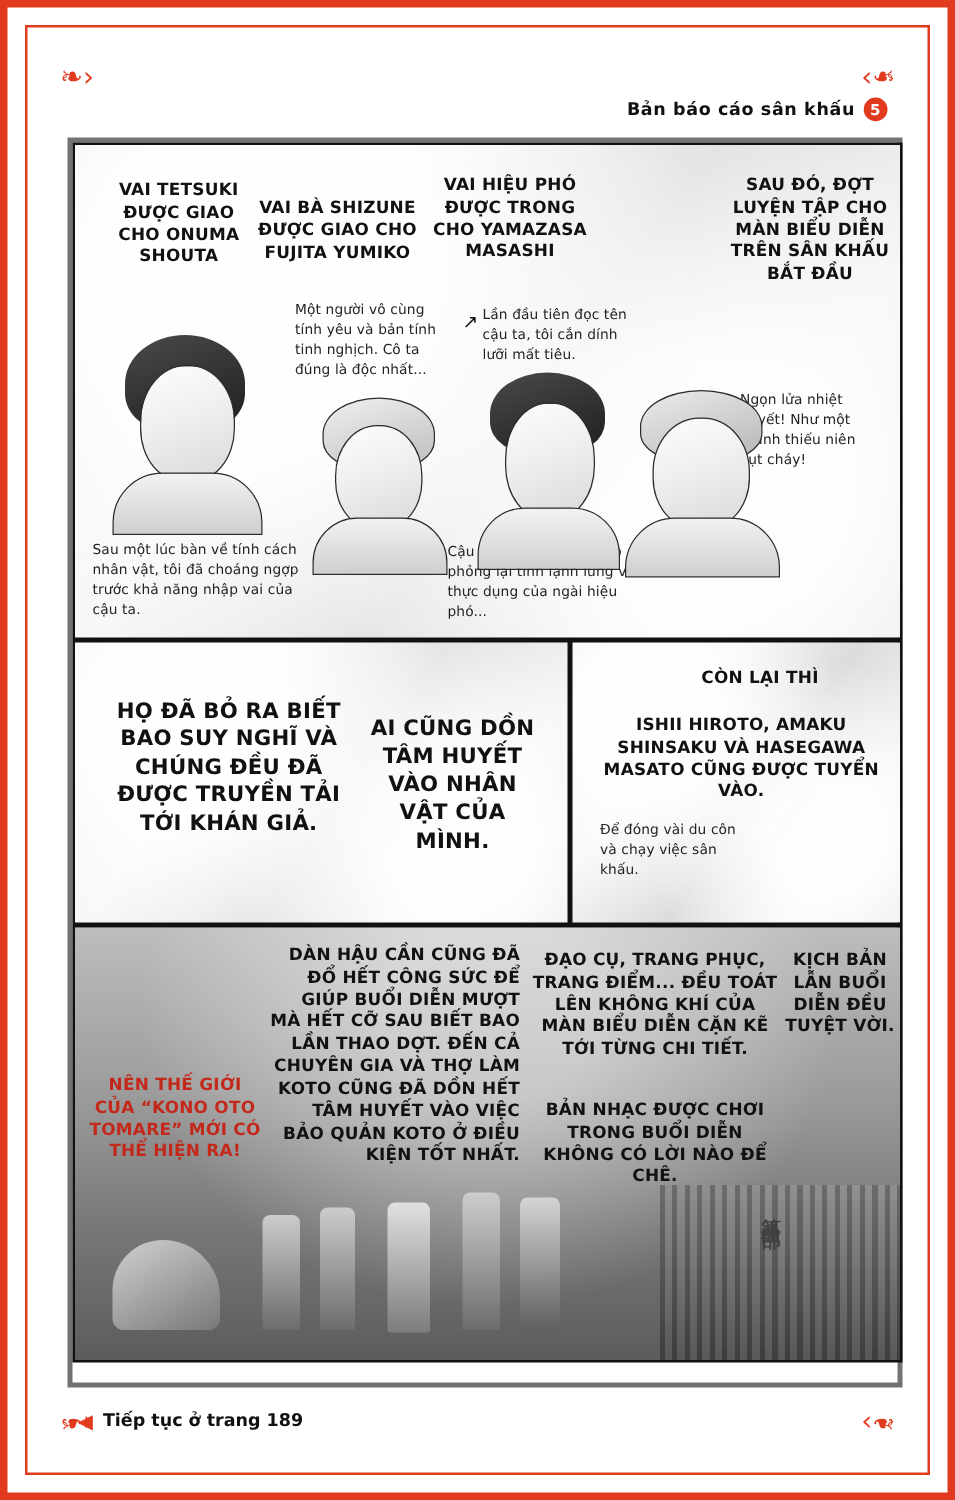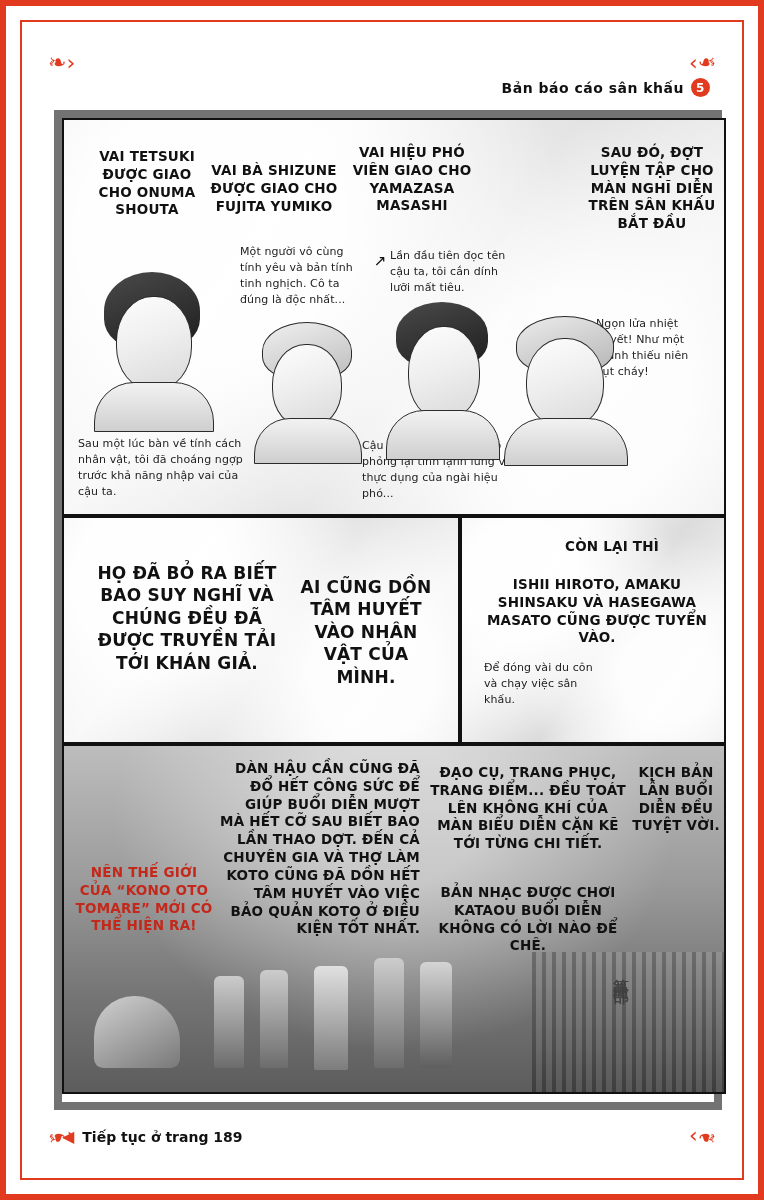--- a/index.html
+++ b/index.html
@@ -46,21 +46,21 @@
   .chapter-badge{
     display:inline-flex;align-items:center;justify-content:center;
     width:19px;height:19px;border-radius:50%;
     background:#e23a1e;color:#fff;font-size:12px;font-weight:bold;
   }
 
   .comic{
     position:absolute;
     left:48px;top:104px;
     width:668px;height:1000px;
-    border:8px solid #737373;
+    border:4px solid #737373;
     box-sizing:border-box;
     background:#fff;
   }
 
   
   .panel{
     position:absolute;
     box-sizing:border-box;
     border:2px solid #111;
     overflow:hidden;
@@ -172,24 +172,24 @@
   </div>
 
   <div class="comic">
 
     <div class="panel bg-soft" style="left:0;top:0;width:664px;height:398px;">
 
       <div class="caption cap-md" style="left:24px;top:28px;width:118px;">VAI TETSUKI ĐƯỢC GIAO CHO ONUMA SHOUTA</div>
 
       <div class="caption cap-md" style="left:142px;top:42px;width:136px;">VAI BÀ SHIZUNE ĐƯỢC GIAO CHO FUJITA YUMIKO</div>
 
-      <div class="caption cap-md" style="left:282px;top:24px;width:132px;">VAI HIỆU PHÓ VIÊN GIAO CHO YAMAZASA MASASHI</div>
-
-
-      <div class="caption cap-md" style="left:524px;top:24px;width:128px;">SAU ĐÓ, ĐỢT LUYỆN TẬP CHO MÀN NGHĨ DIỄN TRÊN SÂN KHẤU BẮT ĐẦU</div>
+      <div class="caption cap-md" style="left:282px;top:24px;width:132px;">VAI HIỆU PHÓ ĐƯỢC TRONG CHO YAMAZASA MASASHI</div>
+
+
+      <div class="caption cap-md" style="left:524px;top:24px;width:128px;">SAU ĐÓ, ĐỢT LUYỆN TẬP CHO MÀN BIỂU DIỄN TRÊN SÂN KHẤU BẮT ĐẦU</div>
 
       <div class="hand" style="left:176px;top:124px;width:116px;">Một người vô cùng tính yêu và bản tính tinh nghịch. Cô ta đúng là độc nhất...</div>
 
       <div class="arrow" style="left:310px;top:132px;">↗</div>
       <div class="hand" style="left:326px;top:128px;width:128px;">Lần đầu tiên đọc tên cậu ta, tôi cắn dính lưỡi mất tiêu.</div>
 
       <div class="hand" style="left:532px;top:196px;width:112px;">Ngọn lửa nhiệt huyết! Như một thanh thiếu niên vụt cháy!</div>
 
       <div class="hand" style="left:14px;top:316px;width:180px;">Sau một lúc bàn về tính cách nhân vật, tôi đã choáng ngợp trước khả năng nhập vai của cậu ta.</div>
 
@@ -242,21 +242,21 @@
 
       <div class="panel bg-curtain" style="left:468px;top:206px;width:196px;height:144px;border:none;">
         <div class="vert-text" style="left:78px;top:14px;">箏曲部</div>
       </div>
 
       <div class="caption cap-md redbold" style="left:10px;top:118px;width:140px;">NÊN THẾ GIỚI CỦA “KONO OTO TOMARE” MỚI CÓ THỂ HIỆN RA!</div>
 
       <div class="caption cap-md" style="left:156px;top:14px;width:200px;text-align:right;">DÀN HẬU CẦN CŨNG ĐÃ ĐỔ HẾT CÔNG SỨC ĐỂ GIÚP BUỔI DIỄN MƯỢT MÀ HẾT CỠ SAU BIẾT BAO LẦN THAO DỢT. ĐẾN CẢ CHUYÊN GIA VÀ THỢ LÀM KOTO CŨNG ĐÃ DỒN HẾT TÂM HUYẾT VÀO VIỆC BẢO QUẢN KOTO Ở ĐIỀU KIỆN TỐT NHẤT.</div>
 
       <div class="caption cap-md" style="left:366px;top:18px;width:196px;">ĐẠO CỤ, TRANG PHỤC, TRANG ĐIỂM... ĐỀU TOÁT LÊN KHÔNG KHÍ CỦA MÀN BIỂU DIỄN CẶN KẼ TỚI TỪNG CHI TIẾT.</div>
-      <div class="caption cap-md" style="left:366px;top:138px;width:196px;">BẢN NHẠC ĐƯỢC CHƠI KATAOU BUỔI DIỄN KHÔNG CÓ LỜI NÀO ĐỂ CHÊ.</div>
+      <div class="caption cap-md" style="left:366px;top:138px;width:196px;">BẢN NHẠC ĐƯỢC CHƠI TRONG BUỔI DIỄN KHÔNG CÓ LỜI NÀO ĐỂ CHÊ.</div>
 
       <div class="caption cap-md" style="left:566px;top:18px;width:92px;">KỊCH BẢN LẪN BUỔI DIỄN ĐỀU TUYỆT VỜI.</div>
     </div>
 
   </div>
 
   <div class="footer">
     <span class="arr">◀</span>
     <span>Tiếp tục ở trang 189</span>
   </div>

